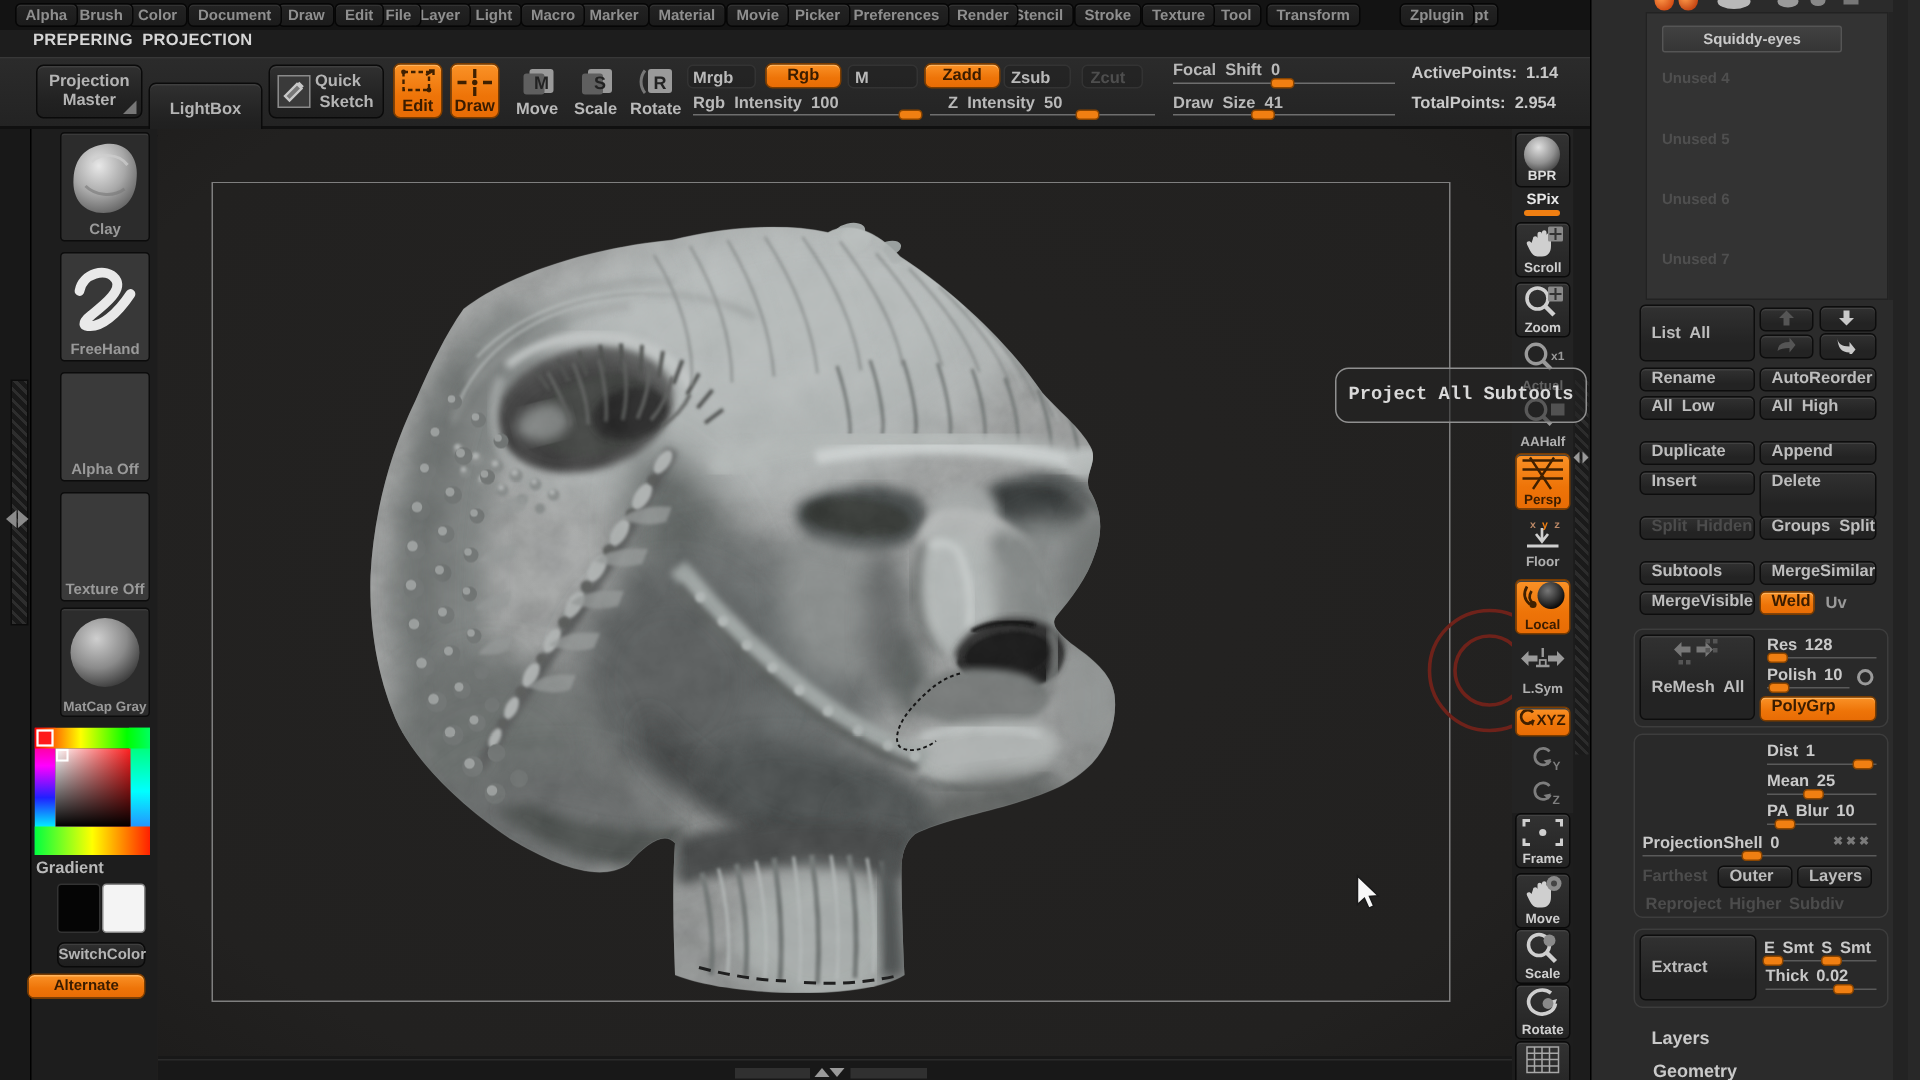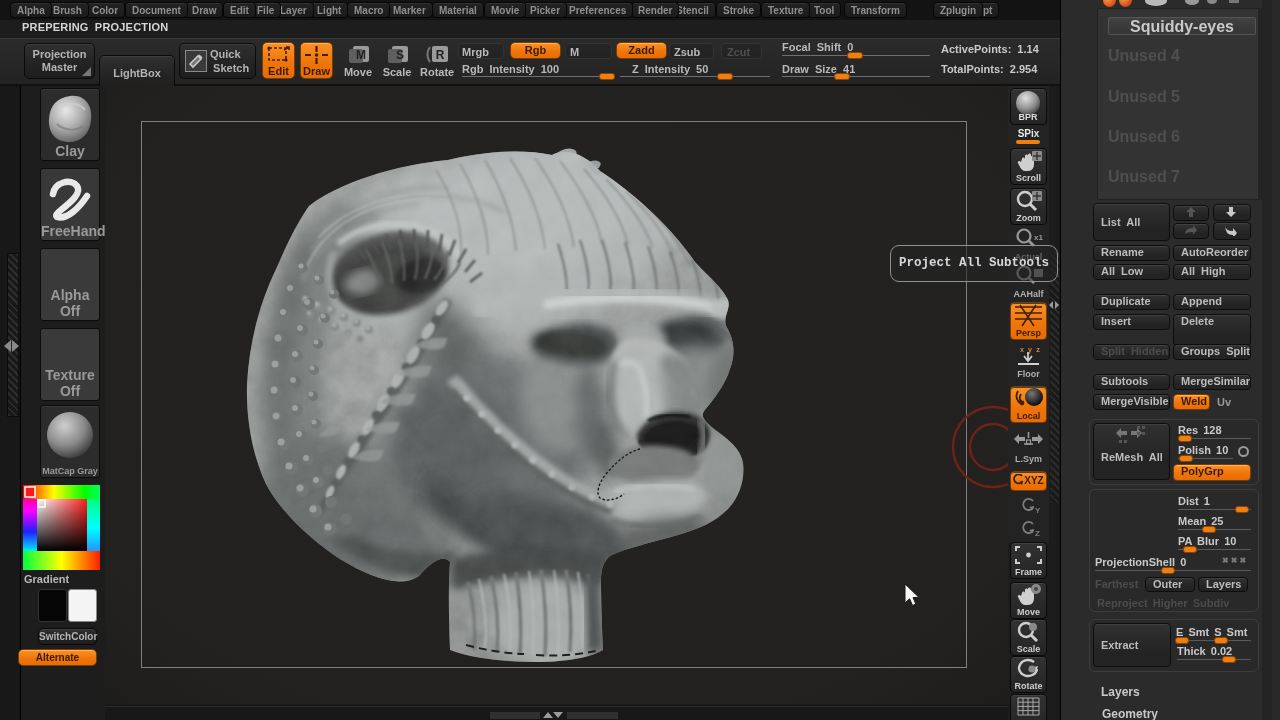--- a/index.html
+++ b/index.html
@@ -25,33 +25,33 @@
   .dimlab{position:absolute;color:#4e4e4e;font-size:11px;font-weight:bold;}
   .sline{position:absolute;height:1px;background:#6e6e6e;}
   .shandle{position:absolute;width:16px;height:7px;border-radius:3px;background:#f07f12;
       border:1px solid #8a4500;}
   .slotbox{position:absolute;border-radius:4px;border:1px solid #333;background:rgba(0,0,0,0.12);}
   
   #leftedge{position:absolute;left:0;top:86px;width:20px;height:634px;background:#181818;}
   #leftcol{position:absolute;left:20px;top:86px;width:85px;height:634px;background:#1d1d1d;border-left:1px solid #000;}
   .thumb{position:absolute;left:19px;width:60px;border-radius:3px;background:#2c2c2c;
       border:1px solid #0c0c0c;box-shadow:inset 0 1px 0 #3a3a3a;}
-  .thumblab{position:absolute;width:100%;bottom:1px;text-align:center;color:#9a9a9a;font-size:14px;font-weight:bold;}
+  .thumblab{position:absolute;width:100%;bottom:1px;text-align:center;color:#9a9a9a;font-size:10px;font-weight:bold;}
   
   #iconcol{position:absolute;left:1008px;top:86px;width:41px;height:456px;background:#232323;}
   .ibtn{position:absolute;left:2px;width:37px;border-radius:4px;background:linear-gradient(#323232,#242424);
       border:1px solid #0a0a0a;box-shadow:inset 0 1px 0 #424242;color:#bdbdbd;font-size:9px;
       font-weight:bold;text-align:center;}
   .ibtn.orange{background:linear-gradient(#fa9227,#ee7408 60%,#e86c05);border:1px solid #7a3c00;color:#3a1c00;}
   .ilab{position:absolute;width:100%;bottom:1px;font-size:9px;font-weight:bold;text-align:center;}
   
   #panel{position:absolute;left:1060px;top:0;width:220px;height:720px;background:#2b2b2b;border-left:1px solid #000;}
   #subtoollist{position:absolute;left:36px;top:8px;width:162px;height:192px;background:#333;
       border:1px solid #222;}
-  .sub{position:absolute;left:10px;width:148px;height:17px;color:#4f4f4f;font-size:16px;font-weight:bold;}
+  .sub{position:absolute;left:10px;width:120px;height:17px;color:#4f4f4f;font-size:10px;font-weight:bold;}
   .pbtn{position:absolute;border-radius:4px;background:linear-gradient(#313131,#232323 70%);
       border:1px solid #0d0d0d;box-shadow:inset 0 1px 0 #414141;color:#bdbdbd;
       font-size:11px;font-weight:bold;padding-left:7px;word-spacing:3px;}
   .pbtn.dim{color:#4c4c4c;}
   .pbtn.orange{background:linear-gradient(#fa9227,#ee7408 60%,#e86c05);border:1px solid #7a3c00;
       box-shadow:inset 0 1px 0 #ffb35c;color:#3a1c00;}
   .grp{position:absolute;left:28px;width:170px;border:1px solid #3d3d3d;border-radius:6px;background:#292929;}
   .plab{position:absolute;color:#c9c9c9;font-size:11px;font-weight:bold;word-spacing:2px;}
   .pdim{position:absolute;color:#4c4c4c;font-size:11px;font-weight:bold;word-spacing:2px;}
   

